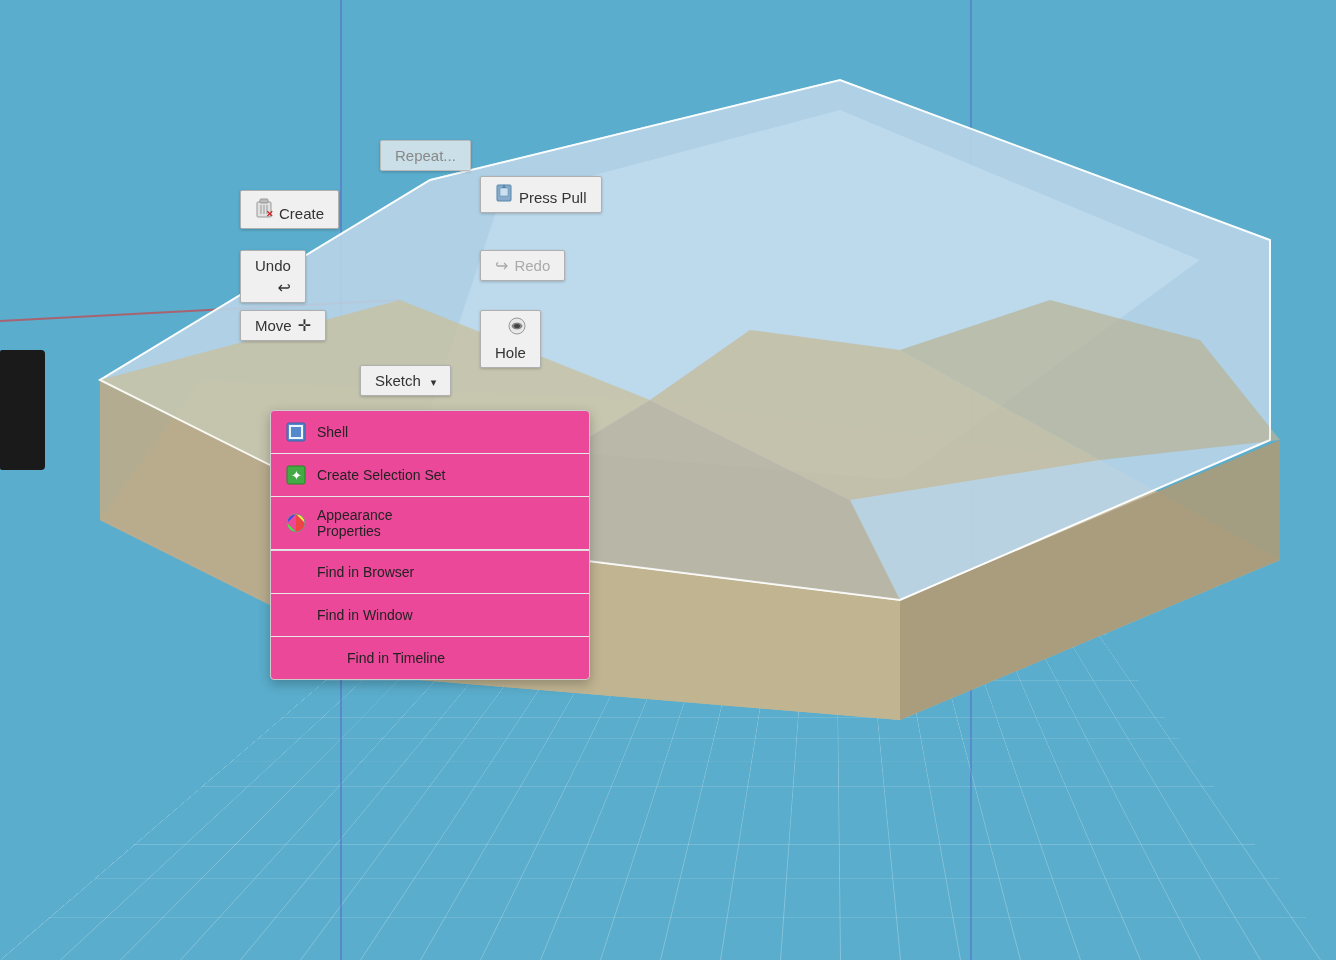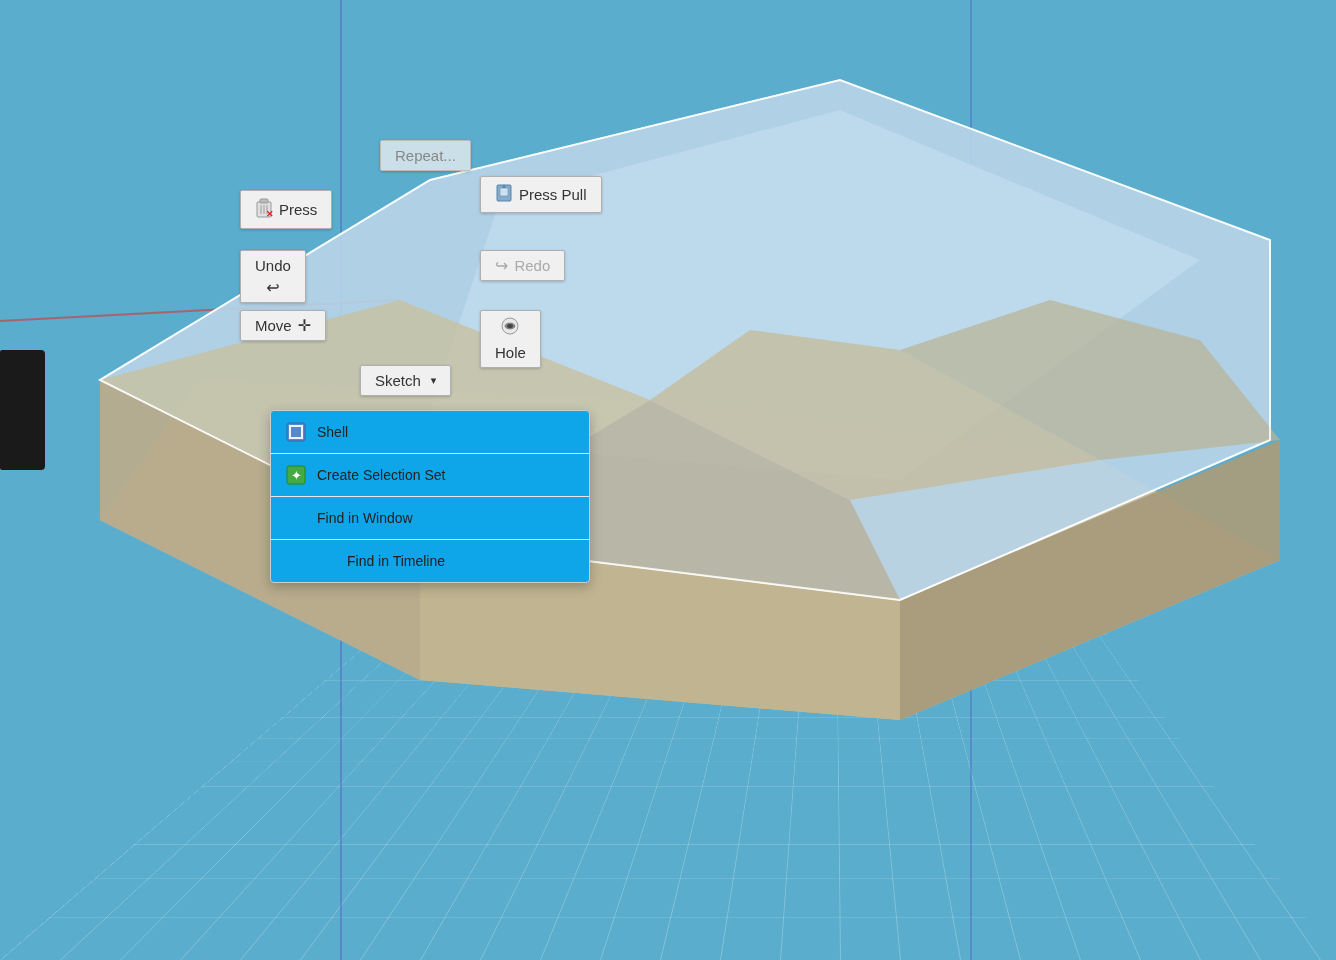--- a/index.html
+++ b/index.html
@@ -62,21 +62,21 @@
     
     .tb-btn {
       position: absolute;
       background: #f0f0f0;
       border: 1px solid #b0b0b0;
       border-radius: 2px;
       padding: 6px 14px;
       font-size: 15px;
       color: #333;
       display: flex;
-      align-items: center;
+      align-items: flex-end;
       gap: 6px;
       cursor: pointer;
       box-shadow: 0 1px 3px rgba(0,0,0,0.2);
       white-space: nowrap;
     }
 
     .tb-btn.disabled {
       color: #aaa;
     }
 
@@ -138,21 +138,21 @@
       top: 225px;
       left: 130px;
     }
 
     
     .context-menu {
       position: absolute;
       top: 410px;
       left: 270px;
       width: 320px;
-      background: #0ea5e9;
+      background: #ec4899;
       border: 1px solid #ccc;
       border-radius: 4px;
       box-shadow: 0 4px 12px rgba(0,0,0,0.25);
       overflow: hidden;
     }
 
     .ctx-item {
       display: flex;
       align-items: center;
       padding: 10px 14px;
@@ -286,21 +286,21 @@
       <span class="btn-icon">
         <svg width="18" height="22" viewBox="0 0 18 22">
           <rect x="2" y="5" width="14" height="15" rx="1" fill="#e0e0e0" stroke="#999" stroke-width="1"></rect>
           <rect x="5" y="2" width="8" height="4" rx="1" fill="#bbb" stroke="#999" stroke-width="1"></rect>
           <line x1="6" y1="8" x2="6" y2="17" stroke="#999" stroke-width="1"></line>
           <line x1="9" y1="8" x2="9" y2="17" stroke="#999" stroke-width="1"></line>
           <line x1="12" y1="8" x2="12" y2="17" stroke="#999" stroke-width="1"></line>
           <text x="11" y="20" font-size="9" fill="#cc2222" font-weight="bold">✕</text>
         </svg>
       </span>
-      <span>Press</span>
+      <span>Create</span>
     </button>
 
     <button class="tb-btn btn-press-pull">
       <span class="btn-icon press-pull-icon">
         <svg width="18" height="20" viewBox="0 0 18 20">
           <rect x="2" y="2" width="14" height="16" rx="1" fill="#88aacc" stroke="#5588aa" stroke-width="1"></rect>
           <rect x="5" y="5" width="8" height="8" fill="#cce0f0" stroke="#5588aa" stroke-width="0.5"></rect>
           <polygon points="9,1 11,5 7,5" fill="#5588aa"></polygon>
         </svg>
       </span>
@@ -356,21 +356,38 @@
       <div class="ctx-icon">
         <svg width="20" height="20" viewBox="0 0 20 20">
           <rect x="1" y="1" width="18" height="18" rx="2" fill="#44aa44" stroke="#228822" stroke-width="1"></rect>
           <text x="5" y="15" font-size="13" fill="white">✦</text>
         </svg>
       </div>
       <span class="ctx-label">Create Selection Set</span>
     </div>
 
 
-
+    <div class="ctx-item">
+      <div class="ctx-icon">
+        <svg width="20" height="20" viewBox="0 0 20 20">
+          <circle cx="10" cy="10" r="9" fill="none" stroke="none"></circle>
+          <path d="M10,1 L19,10 A9,9,0,0,1,10,19 Z" fill="#ee4444"></path>
+          <path d="M10,1 A9,9,0,0,1,19,10 Z" fill="#eeee44"></path>
+          <path d="M1,10 A9,9,0,0,1,10,1 Z" fill="#4444ee"></path>
+          <path d="M10,19 A9,9,0,0,1,1,10 Z" fill="#44ee44"></path>
+          <circle cx="10" cy="10" r="9" fill="none" stroke="#888" stroke-width="1"></circle>
+        </svg>
+      </div>
+      <span class="ctx-label">Appearance<br>Properties</span>
+    </div>
+
+    <div class="ctx-item separator-top">
+      <div class="ctx-icon"></div>
+      <span class="ctx-label">Find in Browser</span>
+    </div>
 
     <div class="ctx-item">
       <div class="ctx-icon"></div>
       <span class="ctx-label">Find in Window</span>
     </div>
 
     <div class="ctx-item">
       <div class="ctx-icon"></div>
       <span class="ctx-label">Find in Timeline</span>
     </div>

